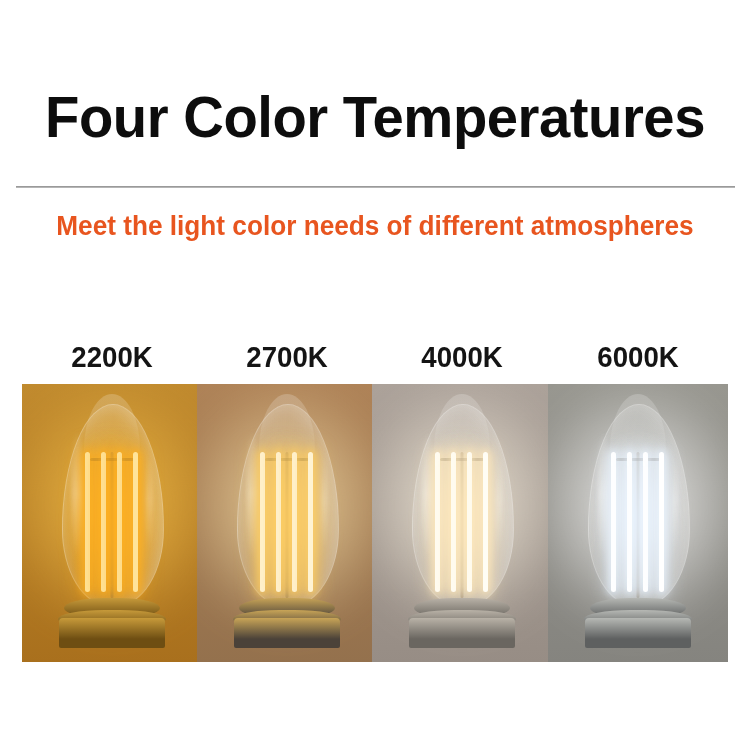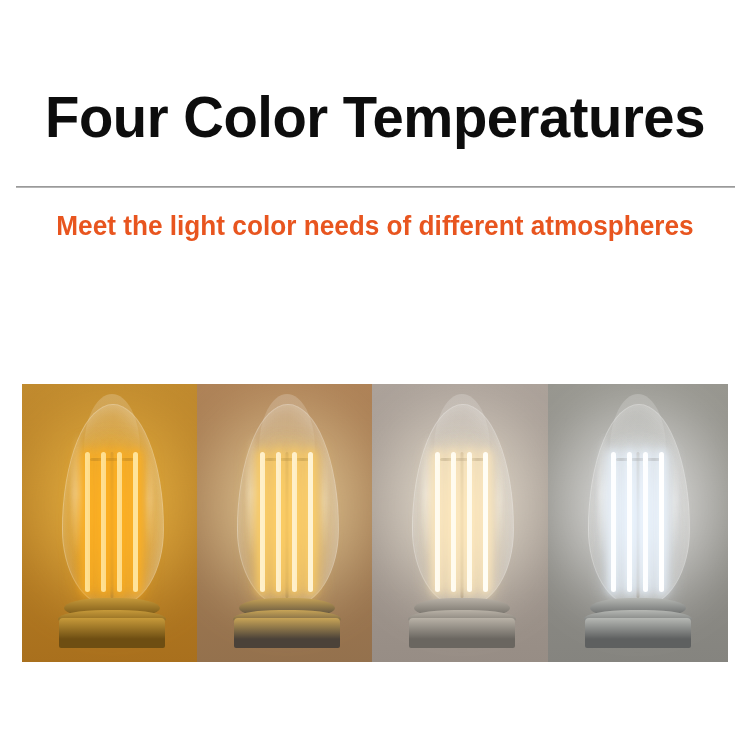--- a/index.html
+++ b/index.html
@@ -244,20 +244,26 @@
 <body style="background: rgb(255, 255, 255);">
 
 <div class="infographic">
 
   <div class="title" style="color: rgb(13, 13, 13);">Four Color Temperatures</div>
 
   <div class="divider"></div>
 
   <div class="subtitle" style="color: rgb(232, 85, 31);">Meet the light color needs of different atmospheres</div>
 
+  <div class="labels">
+    <div class="kelvin-label" style="left:0px;">2200K</div>
+    <div class="kelvin-label" style="left:175px;">2700K</div>
+    <div class="kelvin-label" style="left:350px;">4000K</div>
+    <div class="kelvin-label" style="left:526px;">6000K</div>
+  </div>
 
   <div class="panels">
 
     <div class="panel" style="left:0px;">
       <div class="backdrop" style="background: linear-gradient(rgb(192, 138, 46) 0%, rgb(169, 112, 29) 100%);"></div>
       <div class="halo" style="background: radial-gradient(rgb(247, 194, 75) 0%, rgba(0, 0, 0, 0) 68%);"></div>
       <div class="bulb">
         <div class="glass" style="background: linear-gradient(100deg, rgba(255, 255, 255, 0.1) 0%, rgba(232, 180, 85, 0.133) 40%, rgba(255, 255, 255, 0.16) 100%);"></div>
         <div class="tip" style="background: linear-gradient(rgba(255, 255, 255, 0.2), rgba(232, 180, 85, 0.1));"></div>
         <div class="spec"></div>

